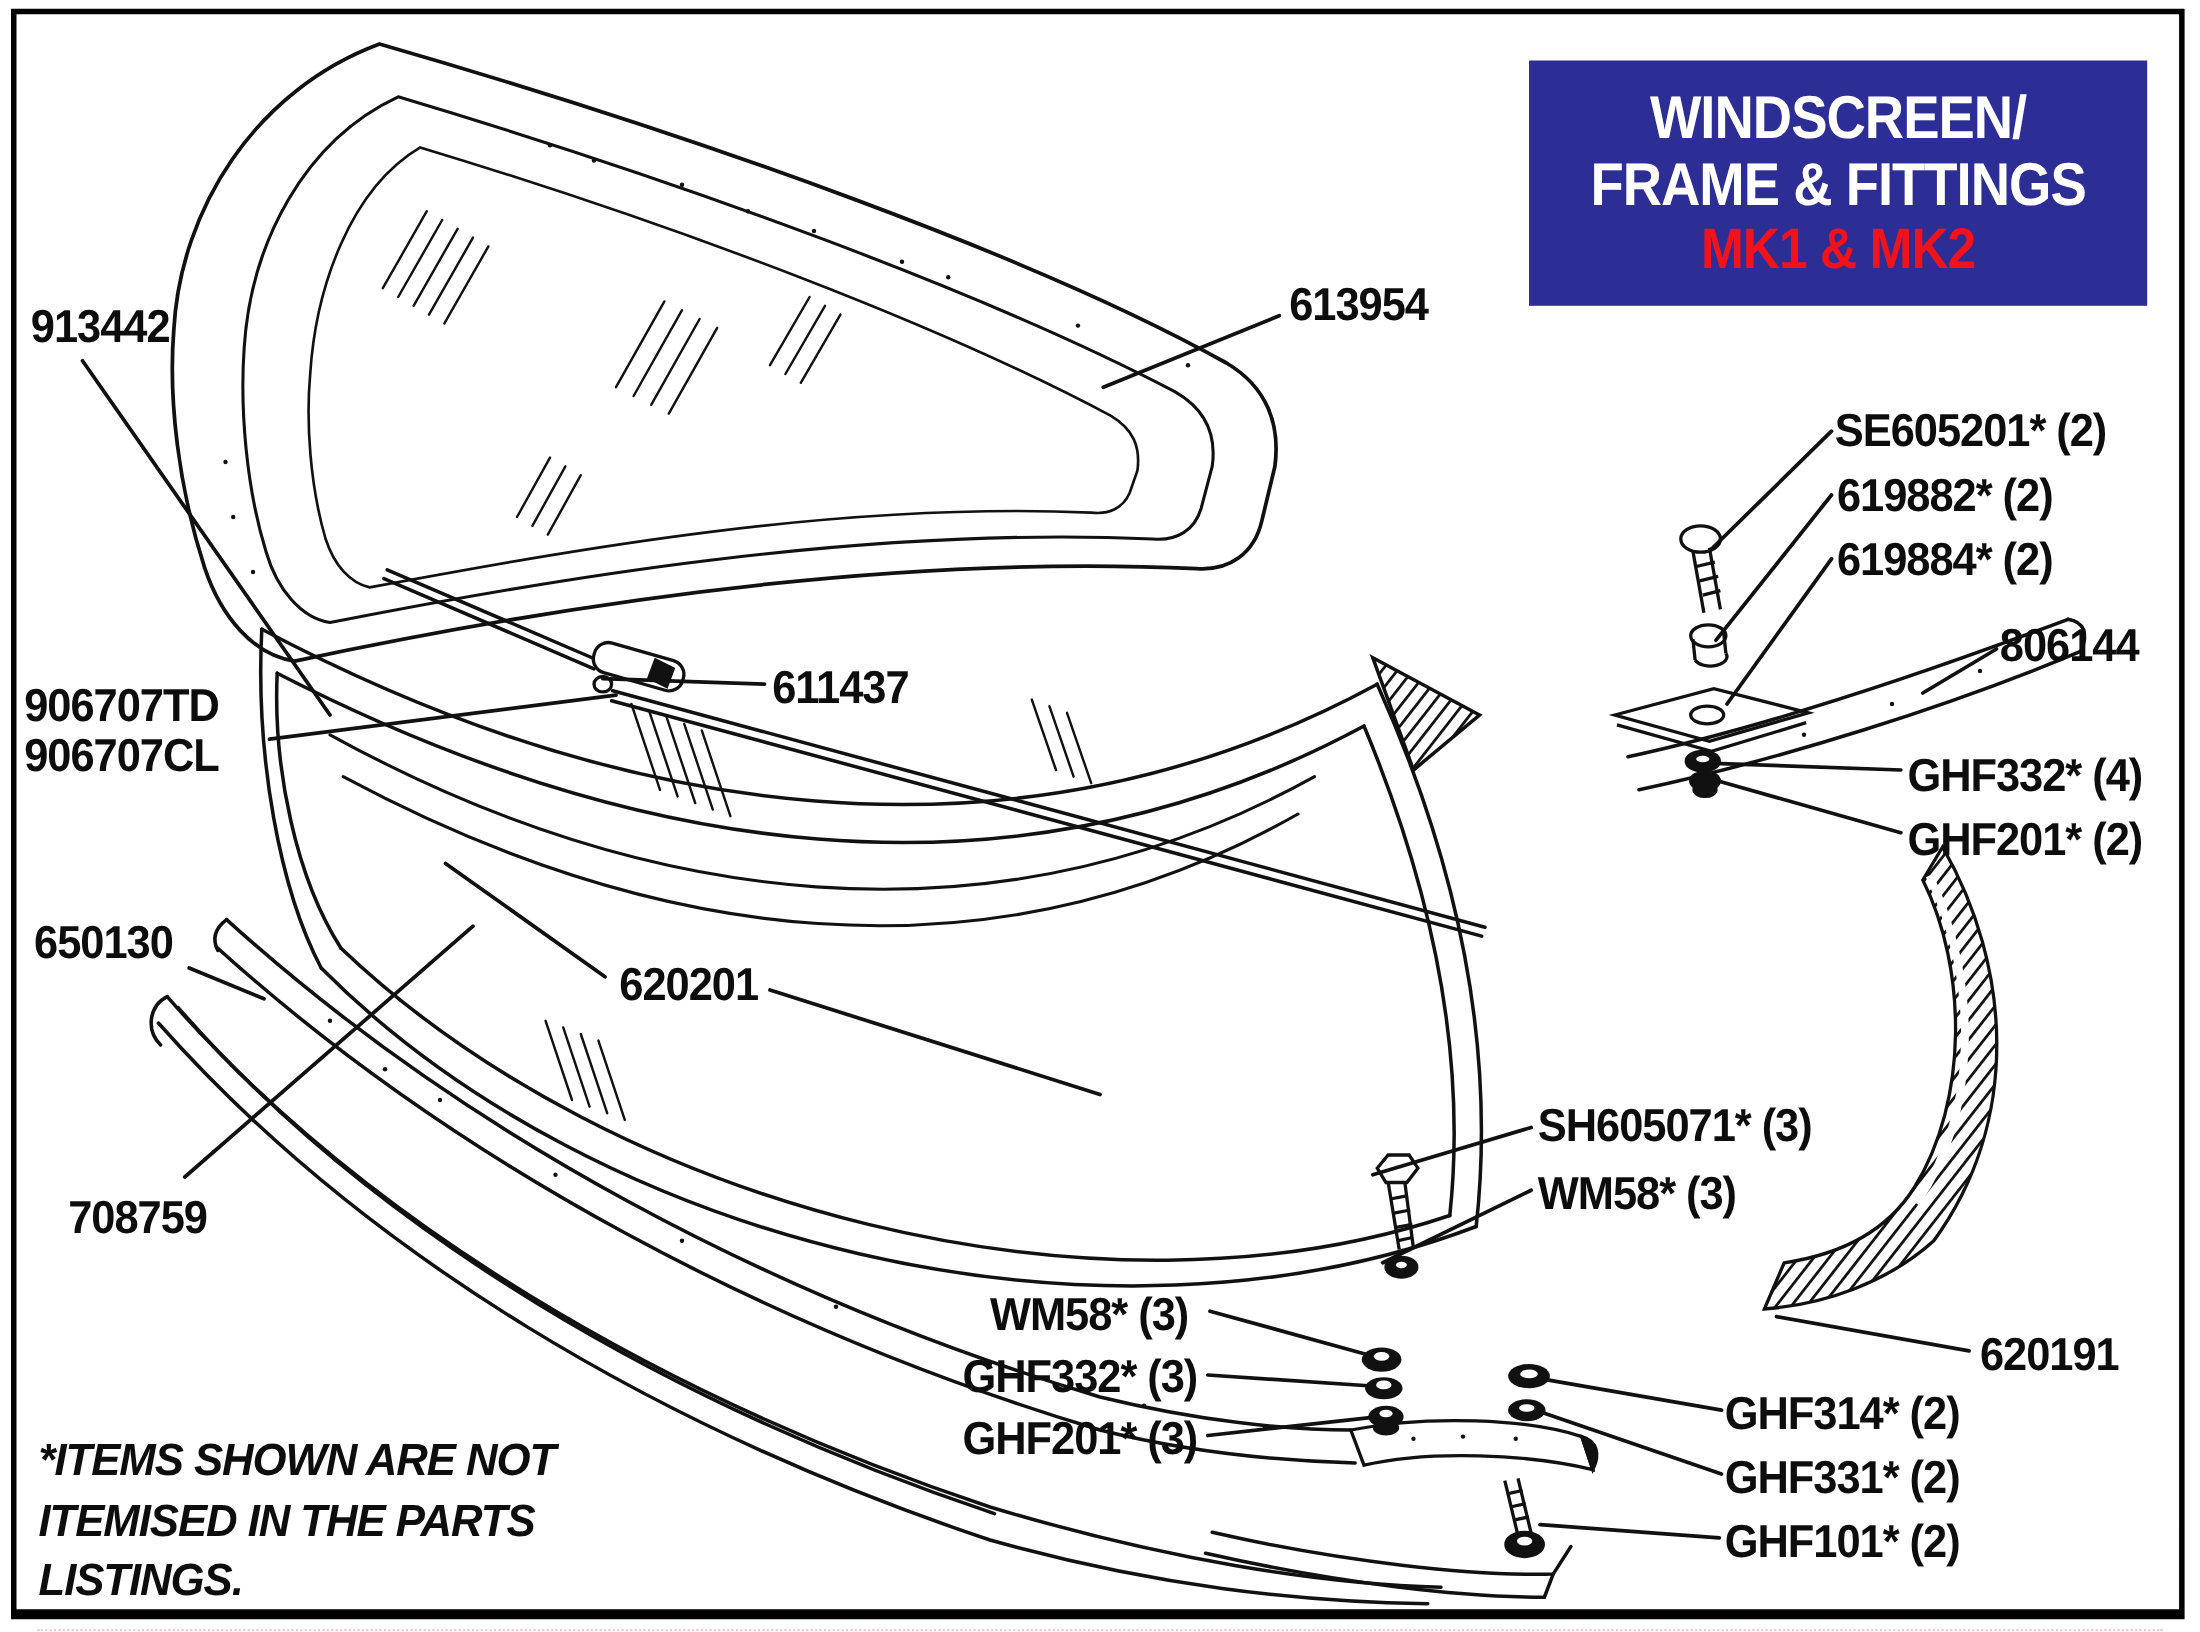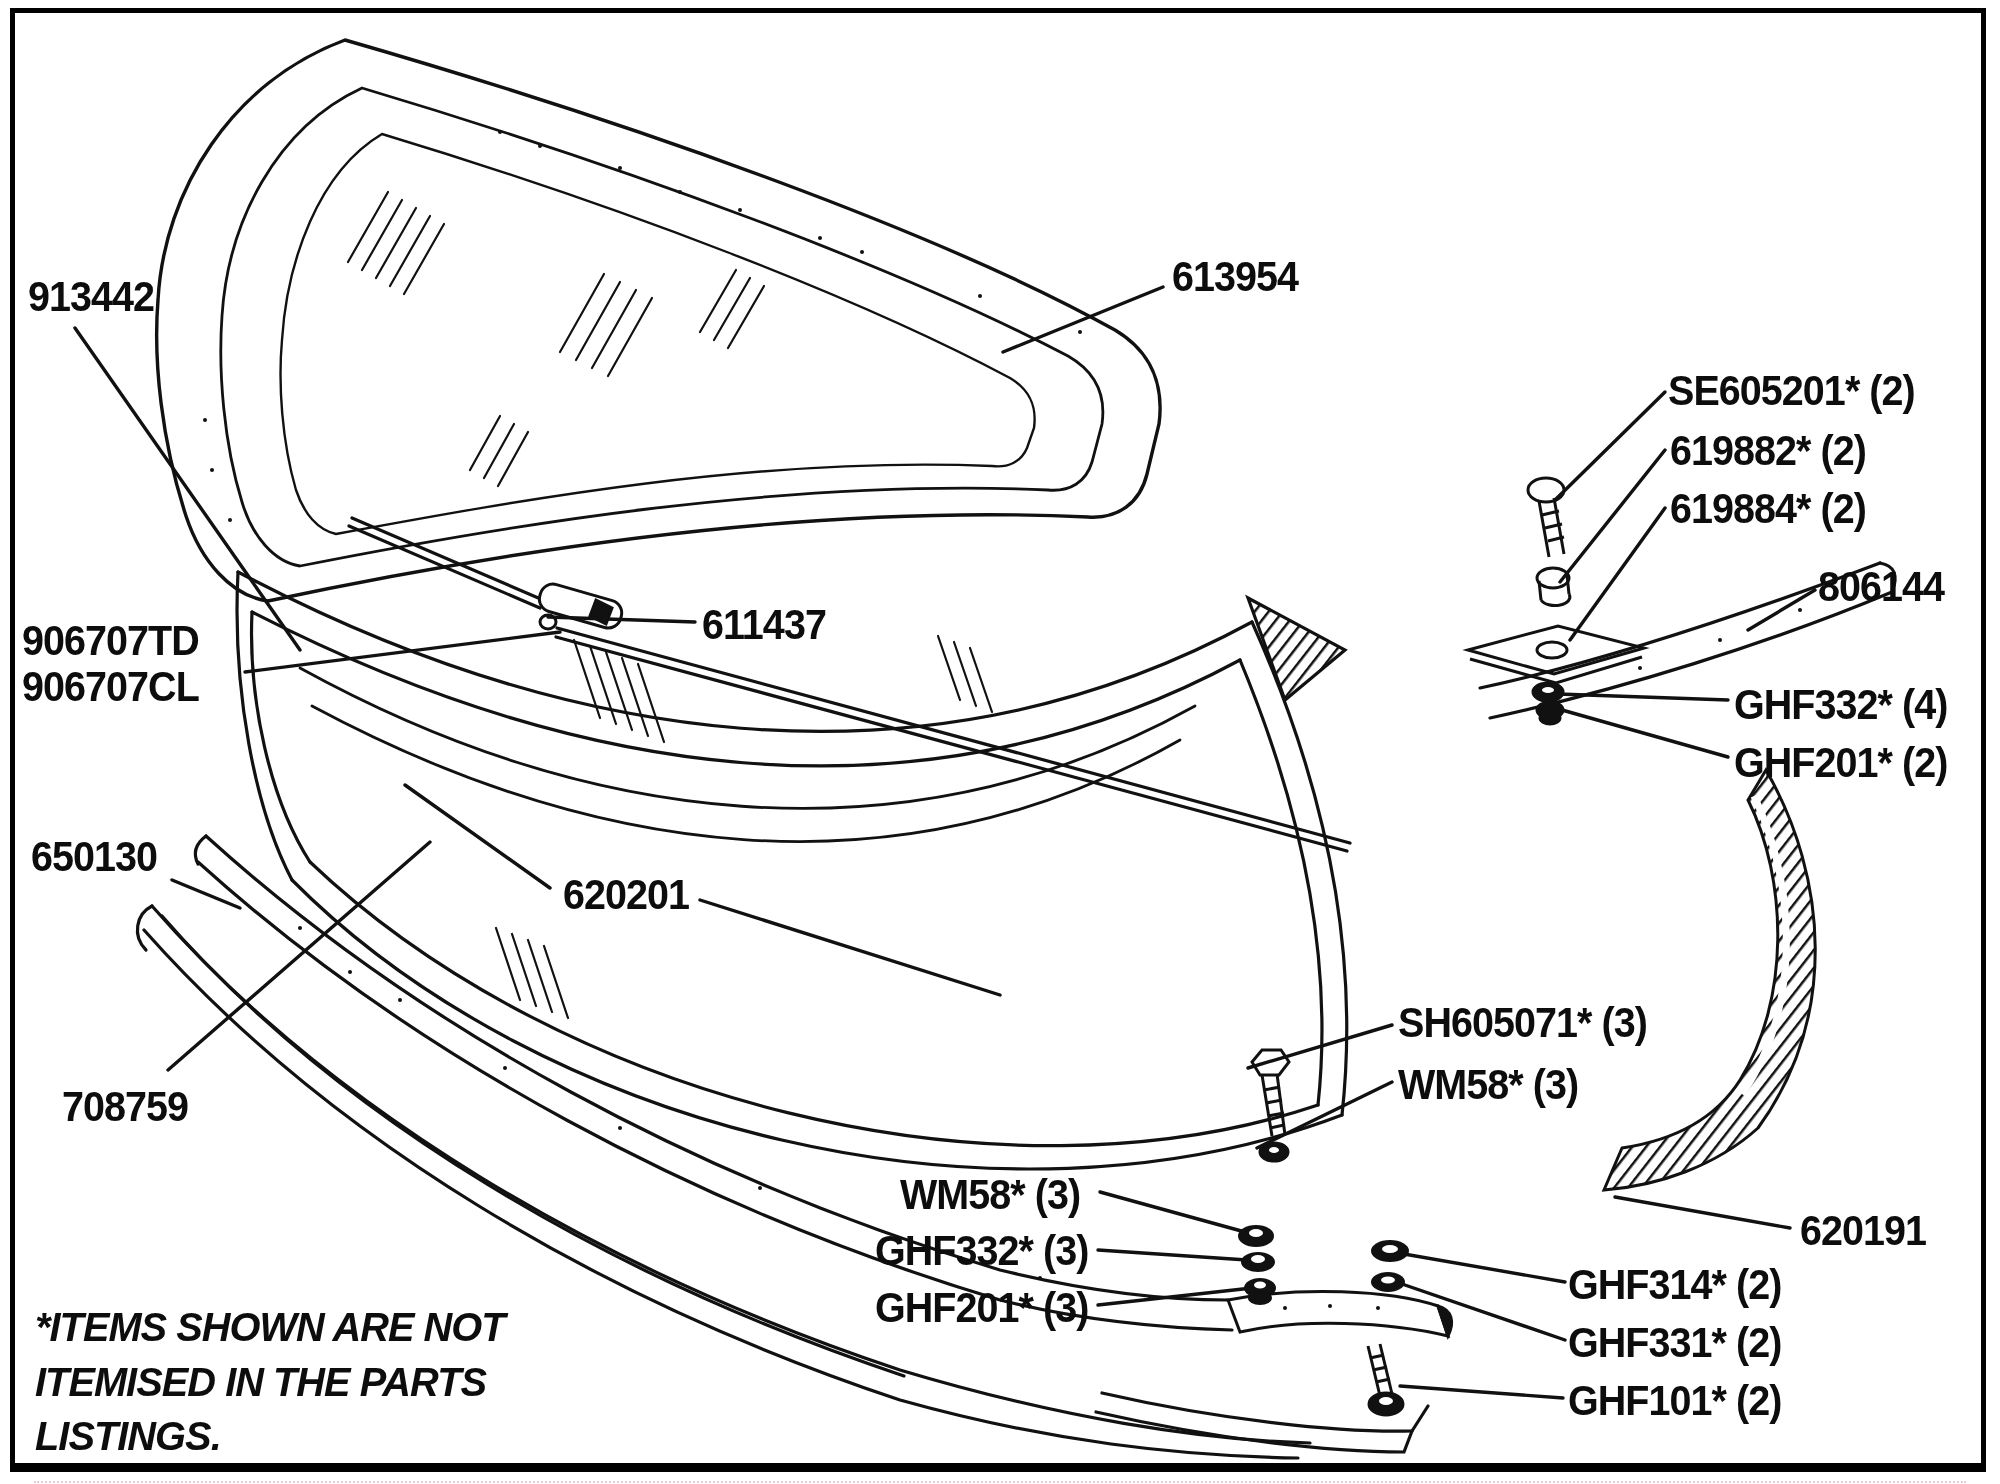--- a/index.html
+++ b/index.html
@@ -252,20 +252,25 @@
   <div class="lbl" style="left:1398px;top:1002px">SH605071* (3)</div>
   <div class="lbl" style="left:1398px;top:1064px">WM58* (3)</div>
   <div class="lbl" style="left:900px;top:1174px">WM58* (3)</div>
   <div class="lbl" style="left:875px;top:1230px">GHF332* (3)</div>
   <div class="lbl" style="left:875px;top:1287px">GHF201* (3)</div>
   <div class="lbl" style="left:1800px;top:1210px">620191</div>
   <div class="lbl" style="left:1568px;top:1264px">GHF314* (2)</div>
   <div class="lbl" style="left:1568px;top:1322px">GHF331* (2)</div>
   <div class="lbl" style="left:1568px;top:1380px">GHF101* (2)</div>
 
+  <div class="titlebox" style="background:#2d2d96;color:#ffffff;">
+    <div class="t1">WINDSCREEN/</div>
+    <div class="t1">FRAME &amp; FITTINGS</div>
+    <div class="t2" style="color:#f2121c;">MK1 &amp; MK2</div>
+  </div>
 
   <div class="note">
     <div>*ITEMS SHOWN ARE NOT</div>
     <div>ITEMISED IN THE PARTS</div>
     <div>LISTINGS.</div>
   </div>
 
   <div class="frame"></div>
   <div class="dotline"></div>
 </div>

